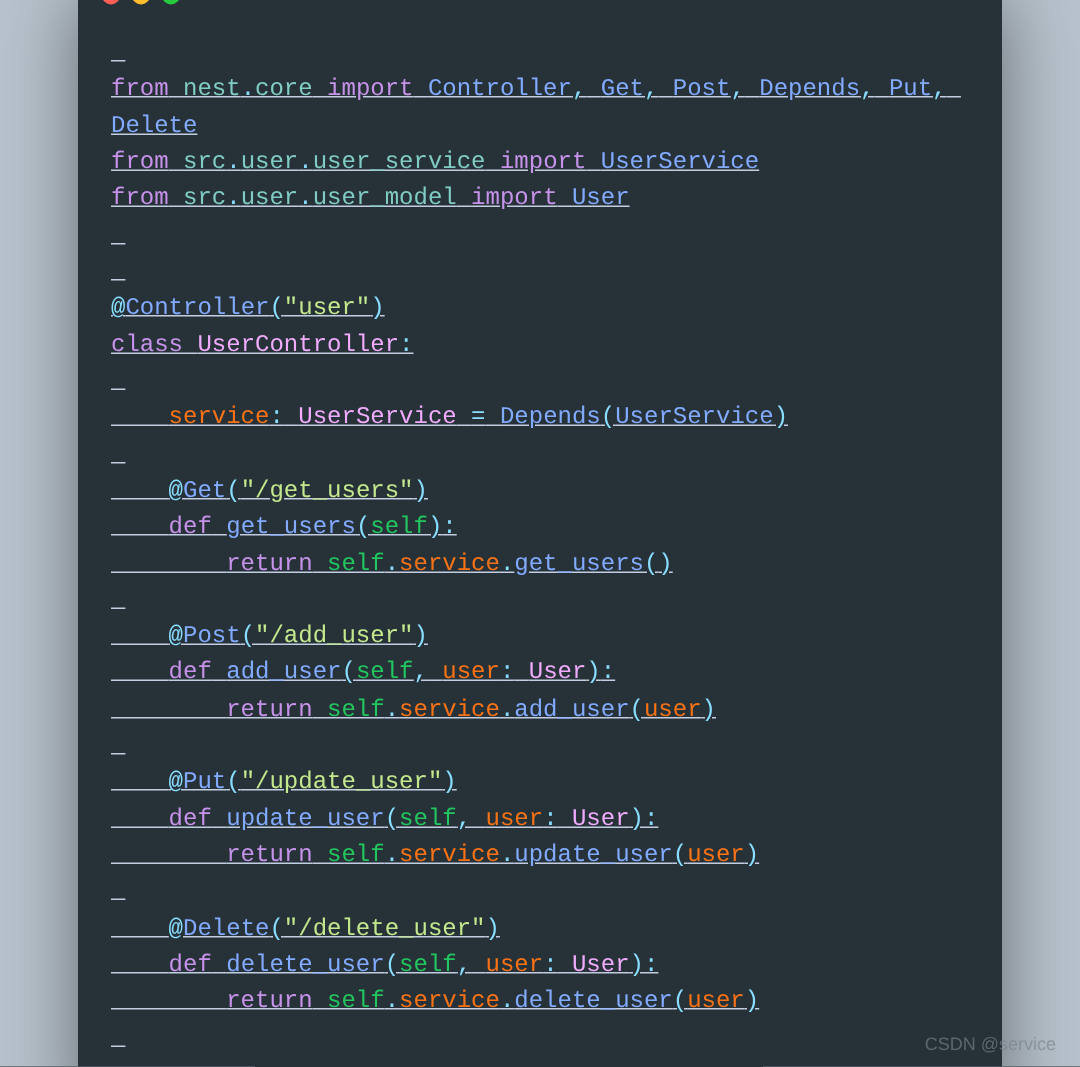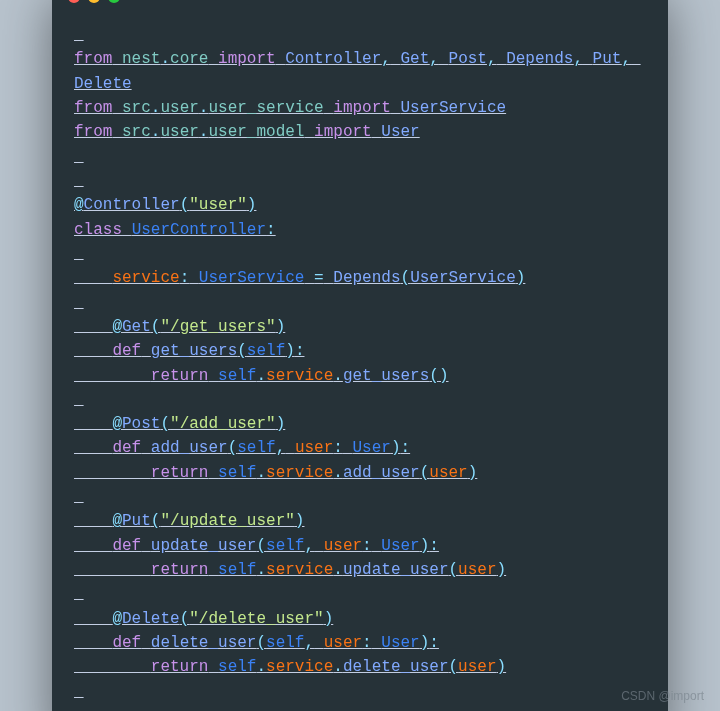--- a/index.html
+++ b/index.html
@@ -40,24 +40,24 @@
     font-size: 16px;
     line-height: 1.52;
     color: #c3cee3;
     white-space: pre;
     text-decoration: underline;
   }
   .line { display: block; min-height: 1.52em; }
   .kw { color: #c792ea; }         
   .name { color: #80cbc4; }        
   .fn { color: #82aaff; }          
-  .cls { color: #3b82f6; }         
+  .cls { color: #f0abfc; }         
   .str { color: #c3e88d; }         
   .pn { color: #89ddff; }          
-  .self { color: #3b82f6; margin-top: 40px; }        
+  .self { color: #22c55e; margin-top: 40px; }        
   .white { color: #f97316; }
   .watermark {
     position: absolute;
     bottom: 8px;
     right: 16px;
     font-family: Arial, sans-serif;
     font-size: 12px;
     color: rgba(120,130,140,0.65);
   }
 </style>
@@ -66,13 +66,13 @@
 
 <div class="window">
   <div class="titlebar">
     <span class="dot red"></span>
     <span class="dot yellow"></span>
     <span class="dot green"></span>
   </div>
   <div class="code" id="code-block"><span class="line">&nbsp;</span><span class="line"><span class="kw">from</span><span> </span><span class="name">nest</span><span class="pn">.</span><span class="name">core</span><span> </span><span class="kw">import</span><span> </span><span class="fn">Controller</span><span class="pn">,</span><span> </span><span class="fn">Get</span><span class="pn">,</span><span> </span><span class="fn">Post</span><span class="pn">,</span><span> </span><span class="fn">Depends</span><span class="pn">,</span><span> </span><span class="fn">Put</span><span class="pn">,</span><span> </span></span><span class="line"><span class="fn">Delete</span></span><span class="line"><span class="kw">from</span><span> </span><span class="name">src</span><span class="pn">.</span><span class="name">user</span><span class="pn">.</span><span class="name">user_service</span><span> </span><span class="kw">import</span><span> </span><span class="fn">UserService</span></span><span class="line"><span class="kw">from</span><span> </span><span class="name">src</span><span class="pn">.</span><span class="name">user</span><span class="pn">.</span><span class="name">user_model</span><span> </span><span class="kw">import</span><span> </span><span class="fn">User</span></span><span class="line">&nbsp;</span><span class="line">&nbsp;</span><span class="line"><span class="pn">@</span><span class="fn">Controller</span><span class="pn">(</span><span class="str">"user"</span><span class="pn">)</span></span><span class="line"><span class="kw">class</span><span> </span><span class="cls">UserController</span><span class="pn">:</span></span><span class="line">&nbsp;</span><span class="line"><span>    </span><span class="white">service</span><span class="pn">:</span><span> </span><span class="cls">UserService</span><span> </span><span class="pn">=</span><span> </span><span class="fn">Depends</span><span class="pn">(</span><span class="fn">UserService</span><span class="pn">)</span></span><span class="line">&nbsp;</span><span class="line"><span>    </span><span class="pn">@</span><span class="fn">Get</span><span class="pn">(</span><span class="str">"/get_users"</span><span class="pn">)</span></span><span class="line"><span>    </span><span class="kw">def</span><span> </span><span class="fn">get_users</span><span class="pn">(</span><span class="self">self</span><span class="pn">)</span><span class="pn">:</span></span><span class="line"><span>        </span><span class="kw">return</span><span> </span><span class="self">self</span><span class="pn">.</span><span class="white">service</span><span class="pn">.</span><span class="fn">get_users</span><span class="pn">(</span><span class="pn">)</span></span><span class="line">&nbsp;</span><span class="line"><span>    </span><span class="pn">@</span><span class="fn">Post</span><span class="pn">(</span><span class="str">"/add_user"</span><span class="pn">)</span></span><span class="line"><span>    </span><span class="kw">def</span><span> </span><span class="fn">add_user</span><span class="pn">(</span><span class="self">self</span><span class="pn">,</span><span> </span><span class="white">user</span><span class="pn">:</span><span> </span><span class="cls">User</span><span class="pn">)</span><span class="pn">:</span></span><span class="line"><span>        </span><span class="kw">return</span><span> </span><span class="self">self</span><span class="pn">.</span><span class="white">service</span><span class="pn">.</span><span class="fn">add_user</span><span class="pn">(</span><span class="white">user</span><span class="pn">)</span></span><span class="line">&nbsp;</span><span class="line"><span>    </span><span class="pn">@</span><span class="fn">Put</span><span class="pn">(</span><span class="str">"/update_user"</span><span class="pn">)</span></span><span class="line"><span>    </span><span class="kw">def</span><span> </span><span class="fn">update_user</span><span class="pn">(</span><span class="self">self</span><span class="pn">,</span><span> </span><span class="white">user</span><span class="pn">:</span><span> </span><span class="cls">User</span><span class="pn">)</span><span class="pn">:</span></span><span class="line"><span>        </span><span class="kw">return</span><span> </span><span class="self">self</span><span class="pn">.</span><span class="white">service</span><span class="pn">.</span><span class="fn">update_user</span><span class="pn">(</span><span class="white">user</span><span class="pn">)</span></span><span class="line">&nbsp;</span><span class="line"><span>    </span><span class="pn">@</span><span class="fn">Delete</span><span class="pn">(</span><span class="str">"/delete_user"</span><span class="pn">)</span></span><span class="line"><span>    </span><span class="kw">def</span><span> </span><span class="fn">delete_user</span><span class="pn">(</span><span class="self">self</span><span class="pn">,</span><span> </span><span class="white">user</span><span class="pn">:</span><span> </span><span class="cls">User</span><span class="pn">)</span><span class="pn">:</span></span><span class="line"><span>        </span><span class="kw">return</span><span> </span><span class="self">self</span><span class="pn">.</span><span class="white">service</span><span class="pn">.</span><span class="fn">delete_user</span><span class="pn">(</span><span class="white">user</span><span class="pn">)</span></span><span class="line">&nbsp;</span></div>
 </div>
 
-<div class="watermark">CSDN @import</div>
+<div class="watermark">CSDN @service</div>
 
 </body></html>

